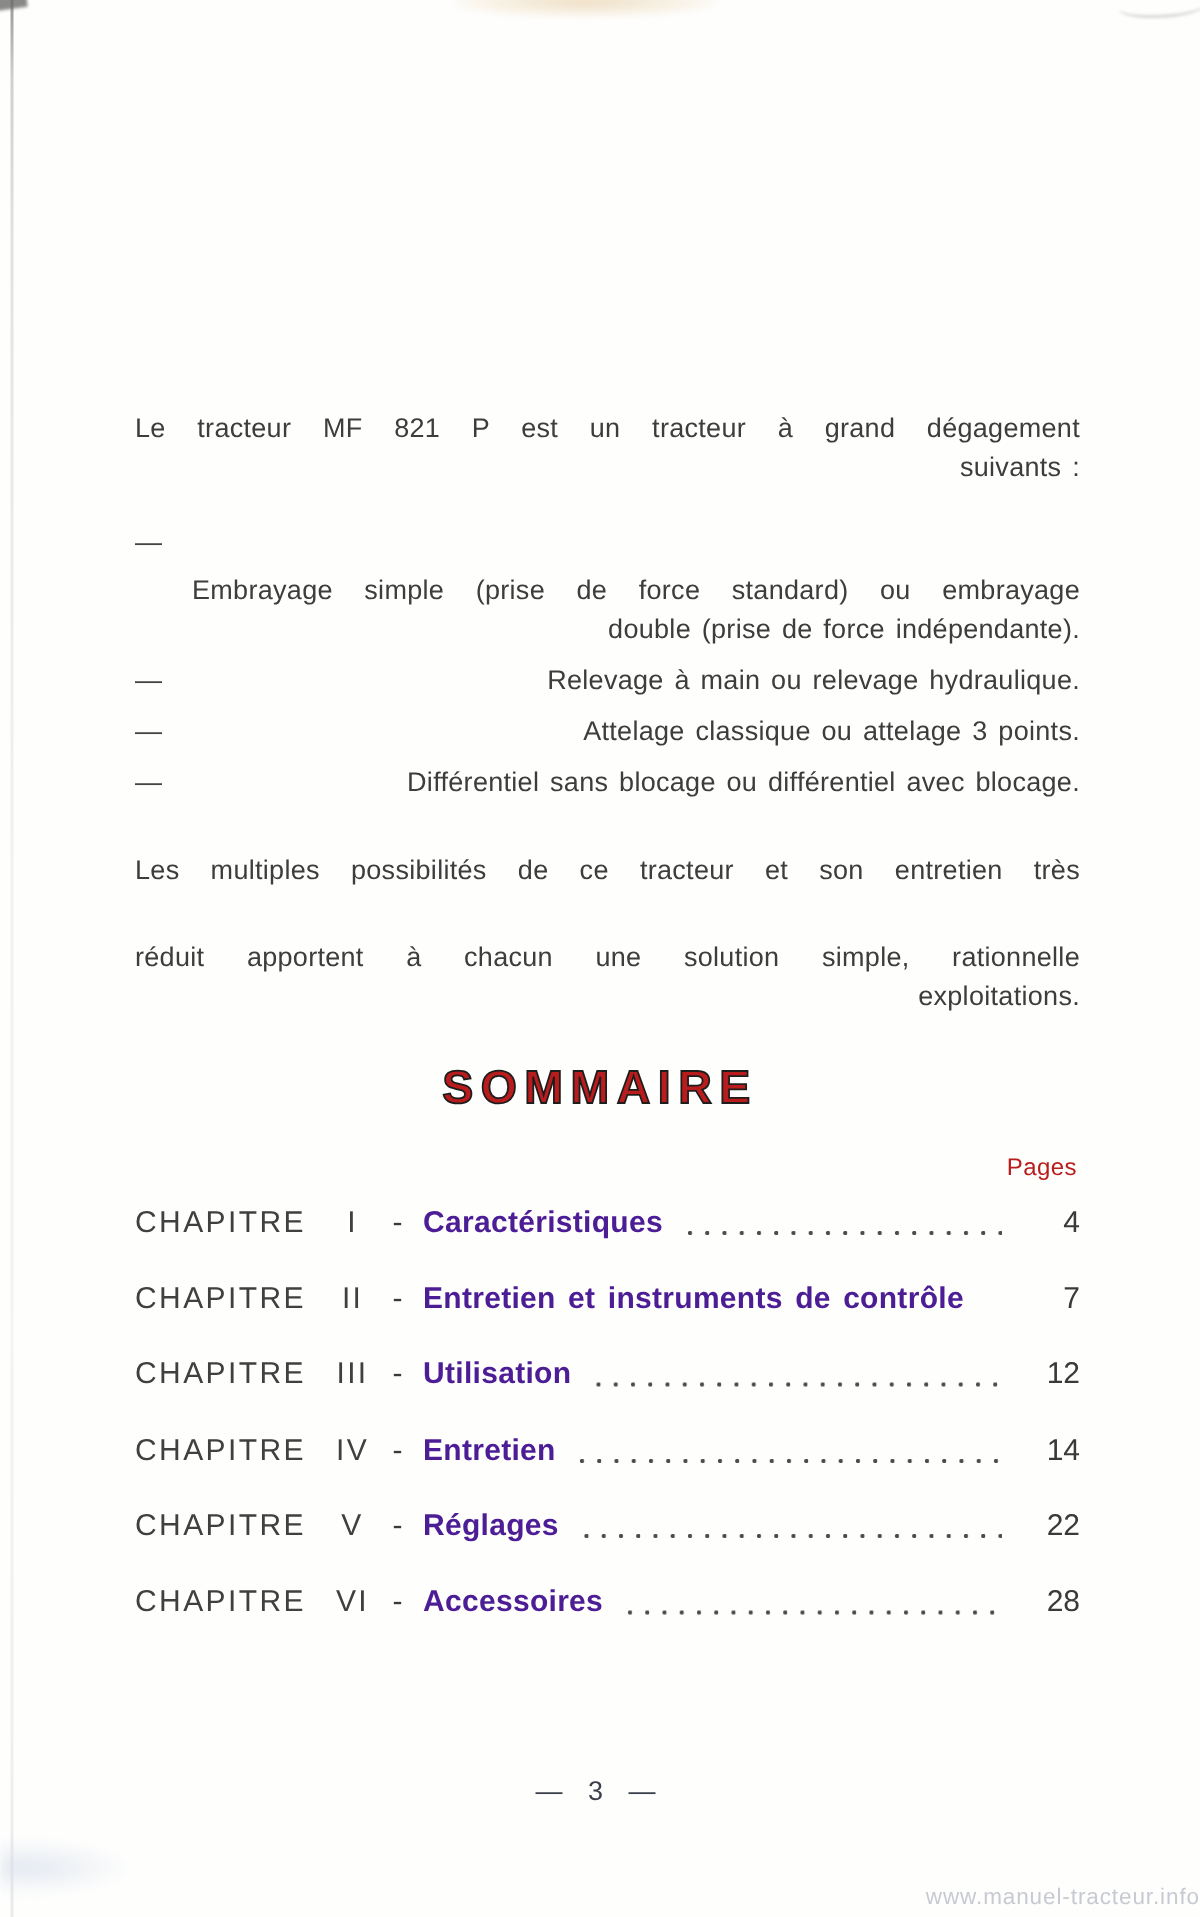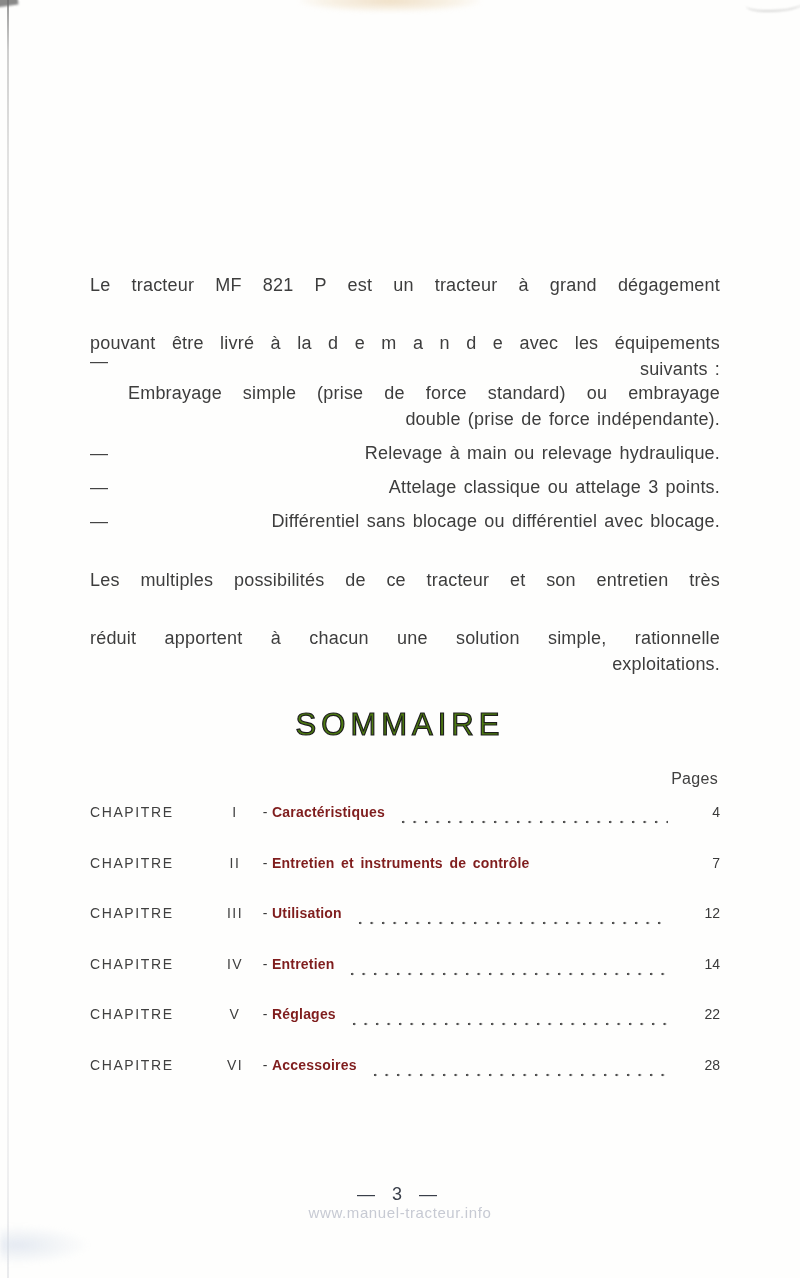--- a/index.html
+++ b/index.html
@@ -91,72 +91,73 @@
 
   
   .sommaire {
     position: absolute;
     top: 706px;
     left: 0;
     width: 100%;
     text-align: center;
     font-size: 31px;
     line-height: 38px;
-    font-weight: normal;
+    font-weight: bold;
     letter-spacing: 5px;
-    color: #4d7c0f;
+    color: #b91c1c;
     -webkit-text-stroke: 1.2px #1d1d1d;
   }
 
   
   .pages-label {
     position: absolute;
     top: 770px;
     left: 90px;
     width: 628px;
     text-align: right;
     font-size: 16px;
-    color: #404040;
+    color: #b91c1c;
     letter-spacing: 0.3px;
   }
   .toc {
     position: absolute;
     top: 804px;
     left: 90px;
     width: 630px;
   }
   .toc-row {
     display: flex;
     align-items: baseline;
     height: 24px;
     margin-bottom: 26.5px;
-    font-size: 14px;
+    font-size: 20px;
     white-space: nowrap;
   }
   .toc-label {
     flex: 0 0 122px;
     letter-spacing: 1.6px;
     color: #404040;
   }
   .toc-numeral {
     flex: 0 0 46px;
     text-align: center;
     letter-spacing: 1.5px;
     color: #404040;
   }
   .toc-sep {
     flex: 0 0 14px;
     text-align: center;
     color: #3a3a3a;
   }
   .toc-title {
     font-weight: bold;
-    color: #7f1d1d;
+    color: #4c1d95;
     letter-spacing: 0.2px;
     word-spacing: 2.5px;
+    margin-left: 10px;
   }
   .toc-leader {
     flex: 1 1 auto;
     align-self: flex-end;
     height: 4px;
     margin: 0 12px 4px 16px;
     background-image: radial-gradient(circle at 2px 2px, #4c4c4c 1.25px, rgba(0,0,0,0) 1.6px);
     background-size: 11.5px 4px;
     background-repeat: repeat-x;
     min-width: 0;
@@ -174,43 +175,42 @@
     top: 1184px;
     left: 0;
     width: 100%;
     text-align: center;
     font-size: 18px;
     letter-spacing: 6px;
     color: #3a3f4a;
   }
   .watermark {
     position: absolute;
-    top: 1204px;
+    top: 1256px;
     left: 0;
     width: 100%;
-    text-align: center;
+    text-align: right;
     font-size: 15px;
     letter-spacing: 0.6px;
     color: #c7cad3;
   }
 </style>
 </head>
 <body>
 
 <div class="page">
 
   <div class="scan-left-line"></div>
   <div class="scan-corner-mark"></div>
   <div class="scan-top-smudge"></div>
   <div class="scan-topright-curve"></div>
   <div class="scan-bottomleft-smudge"></div>
 
   <div class="textblock intro">
     <div class="jline">Le tracteur MF 821 P est un tracteur à grand dégagement</div>
-    <div class="jline">pouvant être livré à la d e m a n d e avec les équipements</div>
     <div class="lline">suivants :</div>
   </div>
 
   <div class="textblock equipment">
 
     <div class="equip-item">
       <span class="equip-dash">—</span>
       <span class="equip-text">
         <span style="display:block" class="jline">Embrayage simple (prise de force standard) ou embrayage</span>
         <span style="display:block" class="lline">double (prise de force indépendante).</span>

